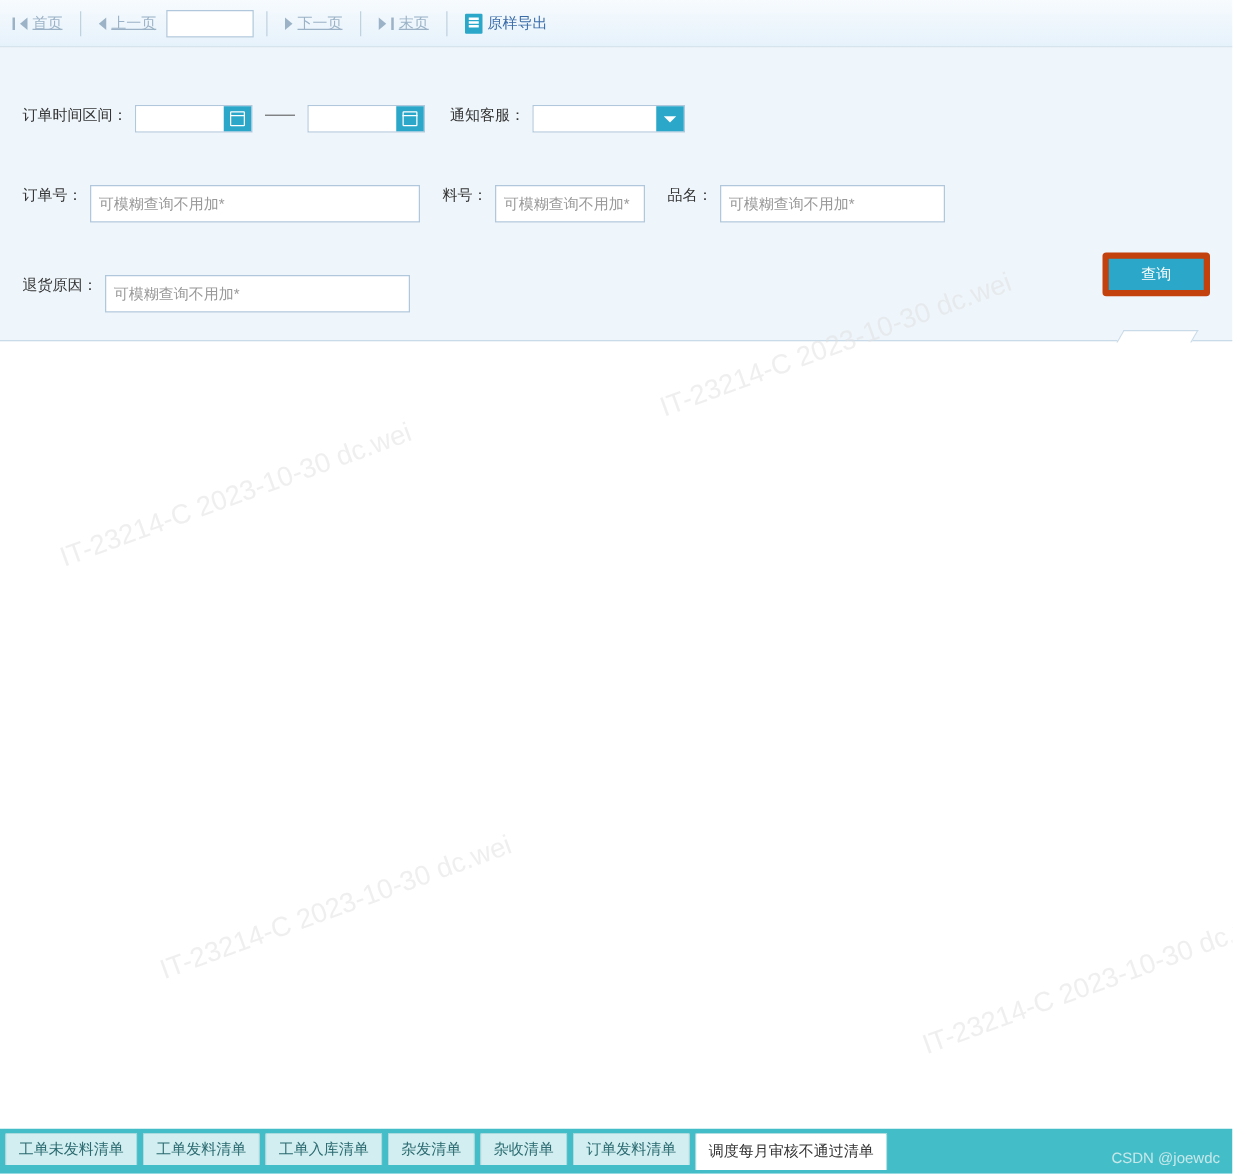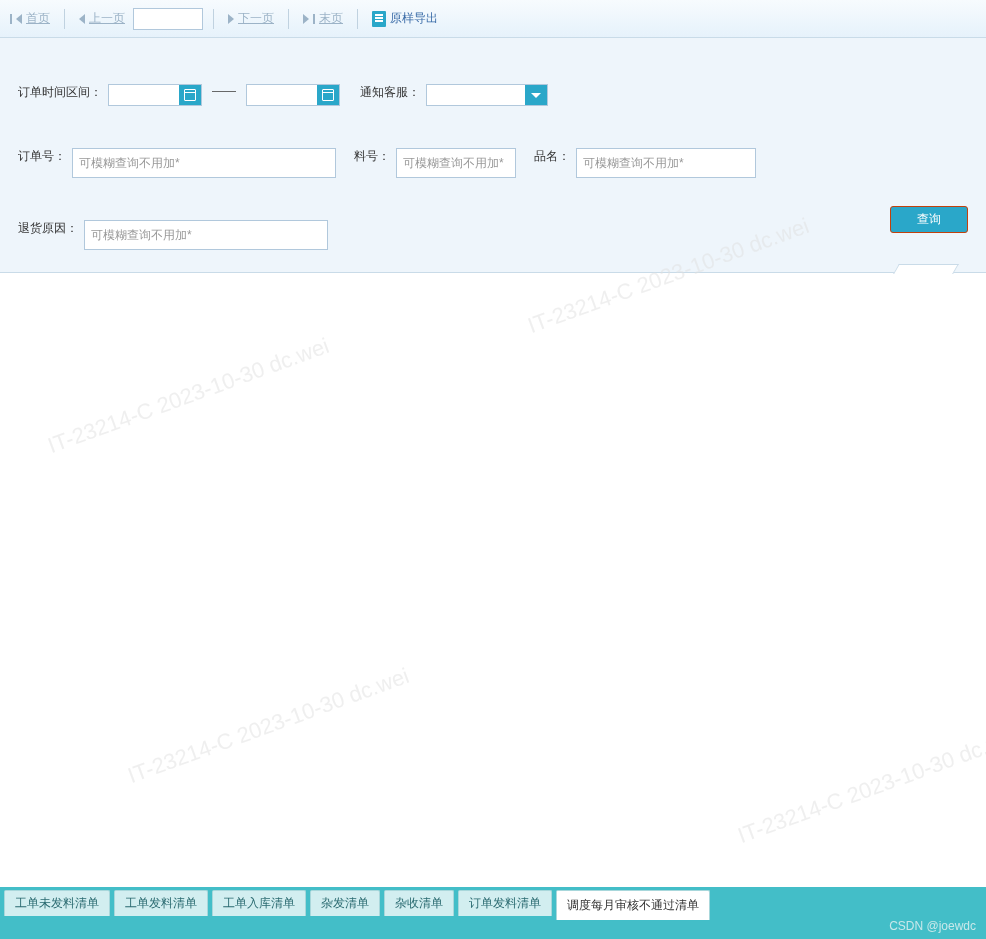--- a/index.html
+++ b/index.html
@@ -138,21 +138,21 @@
       background: #2aa7c9;
       display: flex;
       align-items: center;
       justify-content: center;
       cursor: pointer;
     }
     .tri-down { border-left: 5px solid transparent; border-right: 5px solid transparent; border-top: 5px solid #fff; }
     .btn-query {
       background: #2aa7c9;
       color: #fff;
-      border: 1px solid #c2410c;
+      border: 5px solid #c2410c;
       border-radius: 3px;
       padding: 4px 26px;
       cursor: pointer;
       font-size: 12px;
       margin-left: auto;
     }
     .filter-row:last-child { margin-bottom: 0; }
     .filter-corner {
       position: absolute;
       right: 30px;
@@ -175,21 +175,21 @@
       font-size: 22px;
       font-weight: 300;
       transform: rotate(-20deg);
       white-space: nowrap;
       opacity: 0.5;
       pointer-events: none;
     }
     .bottom-tabs {
       position: absolute;
       left: 0; right: 0; bottom: 0;
-      height: 52px;
+      height: 36px;
       background: #43bec8;
       display: flex;
       align-items: flex-start;
       padding-top: 3px;
     }
     .tab {
       height: 26px;
       padding: 0 10px;
       margin-left: 4px;
       display: flex;

